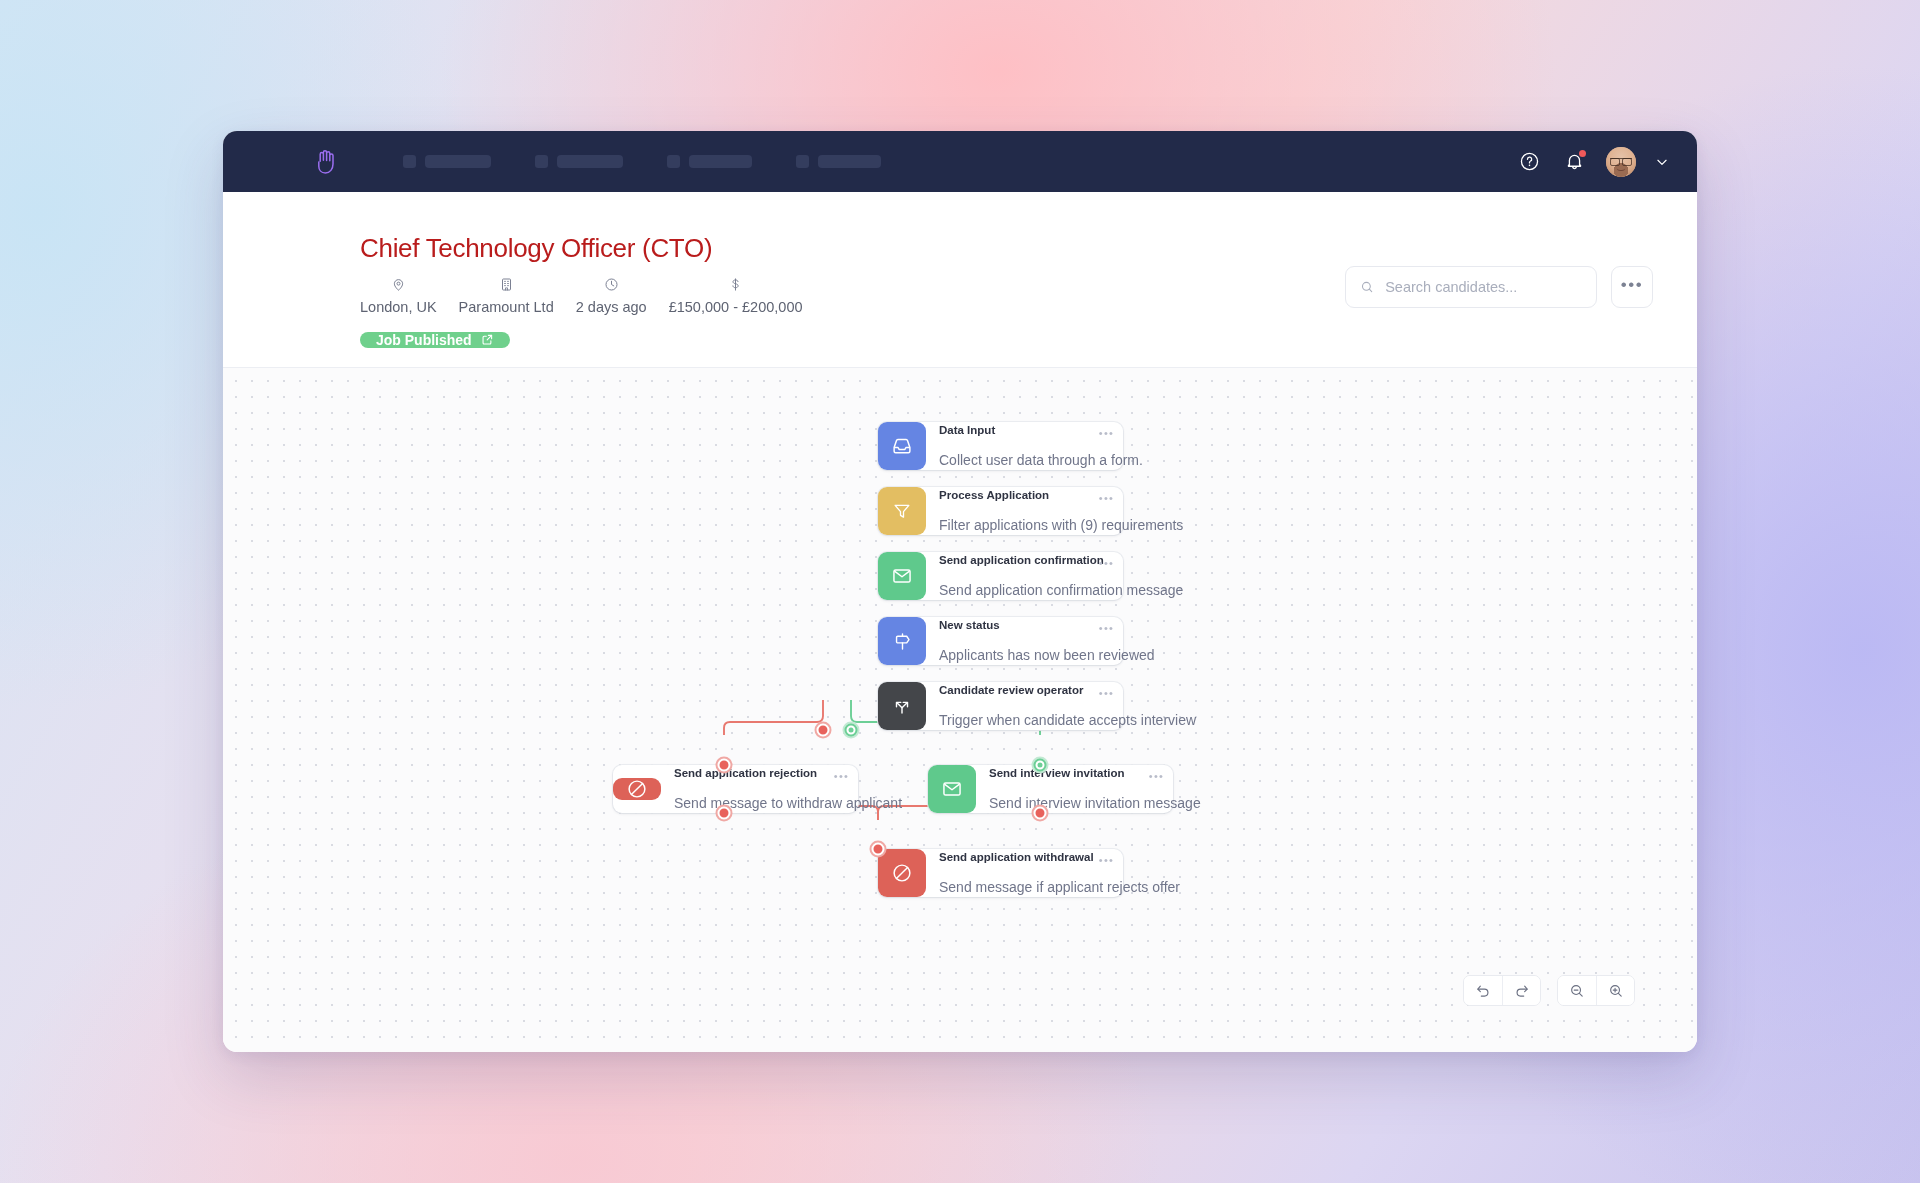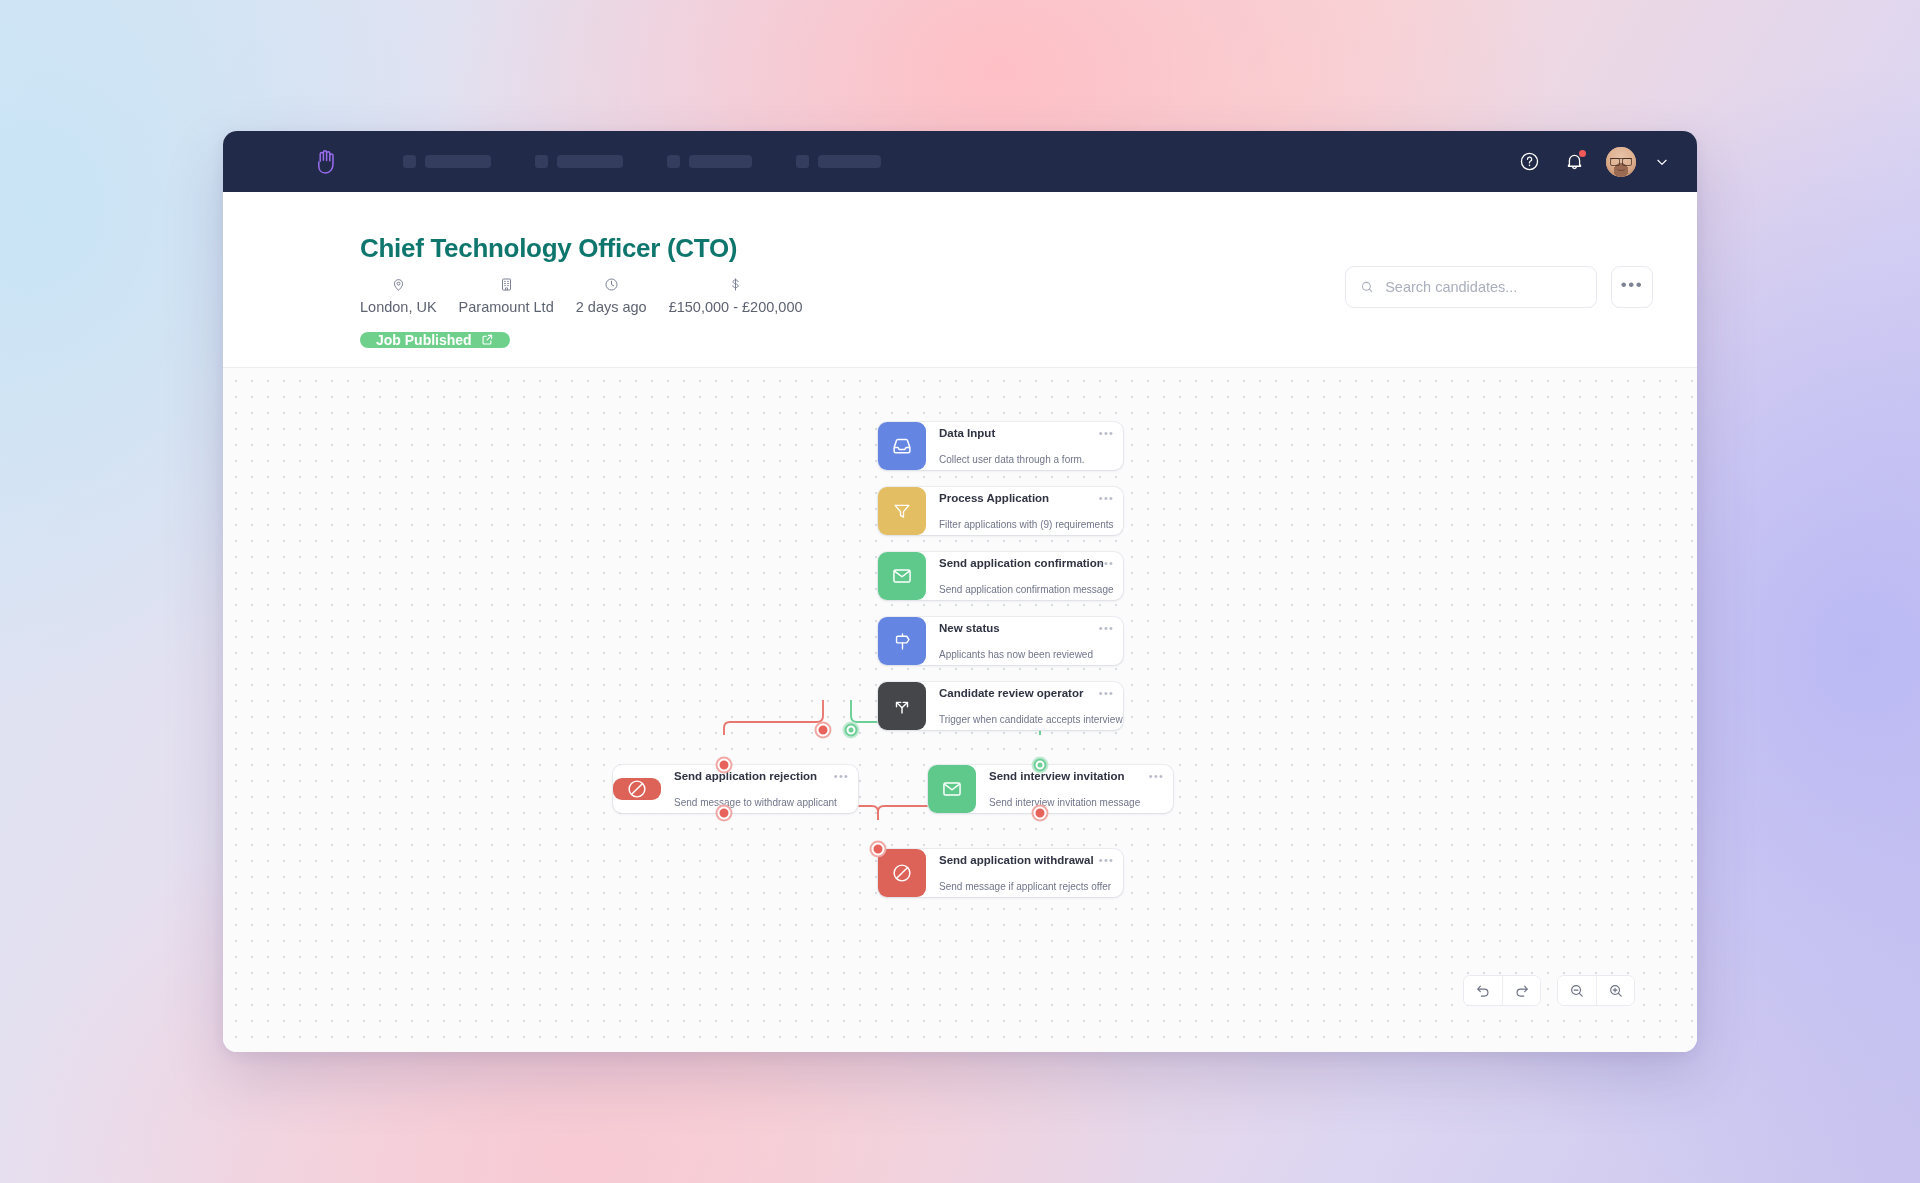--- a/index.html
+++ b/index.html
@@ -135,22 +135,22 @@
   
   .page-header {
     padding: 42px 0 0 137px;
     border-bottom: 1px solid #eceef3;
     position: relative;
     flex: none;
     height: 176px;
   }
   .job-title {
     font-size: 26px;
-    font-weight: 700;
-    color: #0f766e;
+    font-weight: 400;
+    color: #b91c1c;
     letter-spacing: -0.3px;
     line-height: 1.1;
   }
   .meta-row {
     margin-top: 14px;
     display: flex;
     align-items: center;
     gap: 22px;
   }
   .meta-item {
@@ -270,21 +270,21 @@
     min-width: 0;
   }
   .node .n-title {
     font-size: 11.5px;
     font-weight: 700;
     color: #2f3342;
     line-height: 1.25;
     white-space: nowrap;
   }
   .node .n-sub {
-    font-size: 10px;
+    font-size: 14px;
     color: #70758a;
     line-height: 1.3;
     margin-top: 13px;
     white-space: nowrap;
   }
   .node .n-dots {
     position: absolute;
     top: 6px;
     right: 9px;
     color: #b8bcc9;

